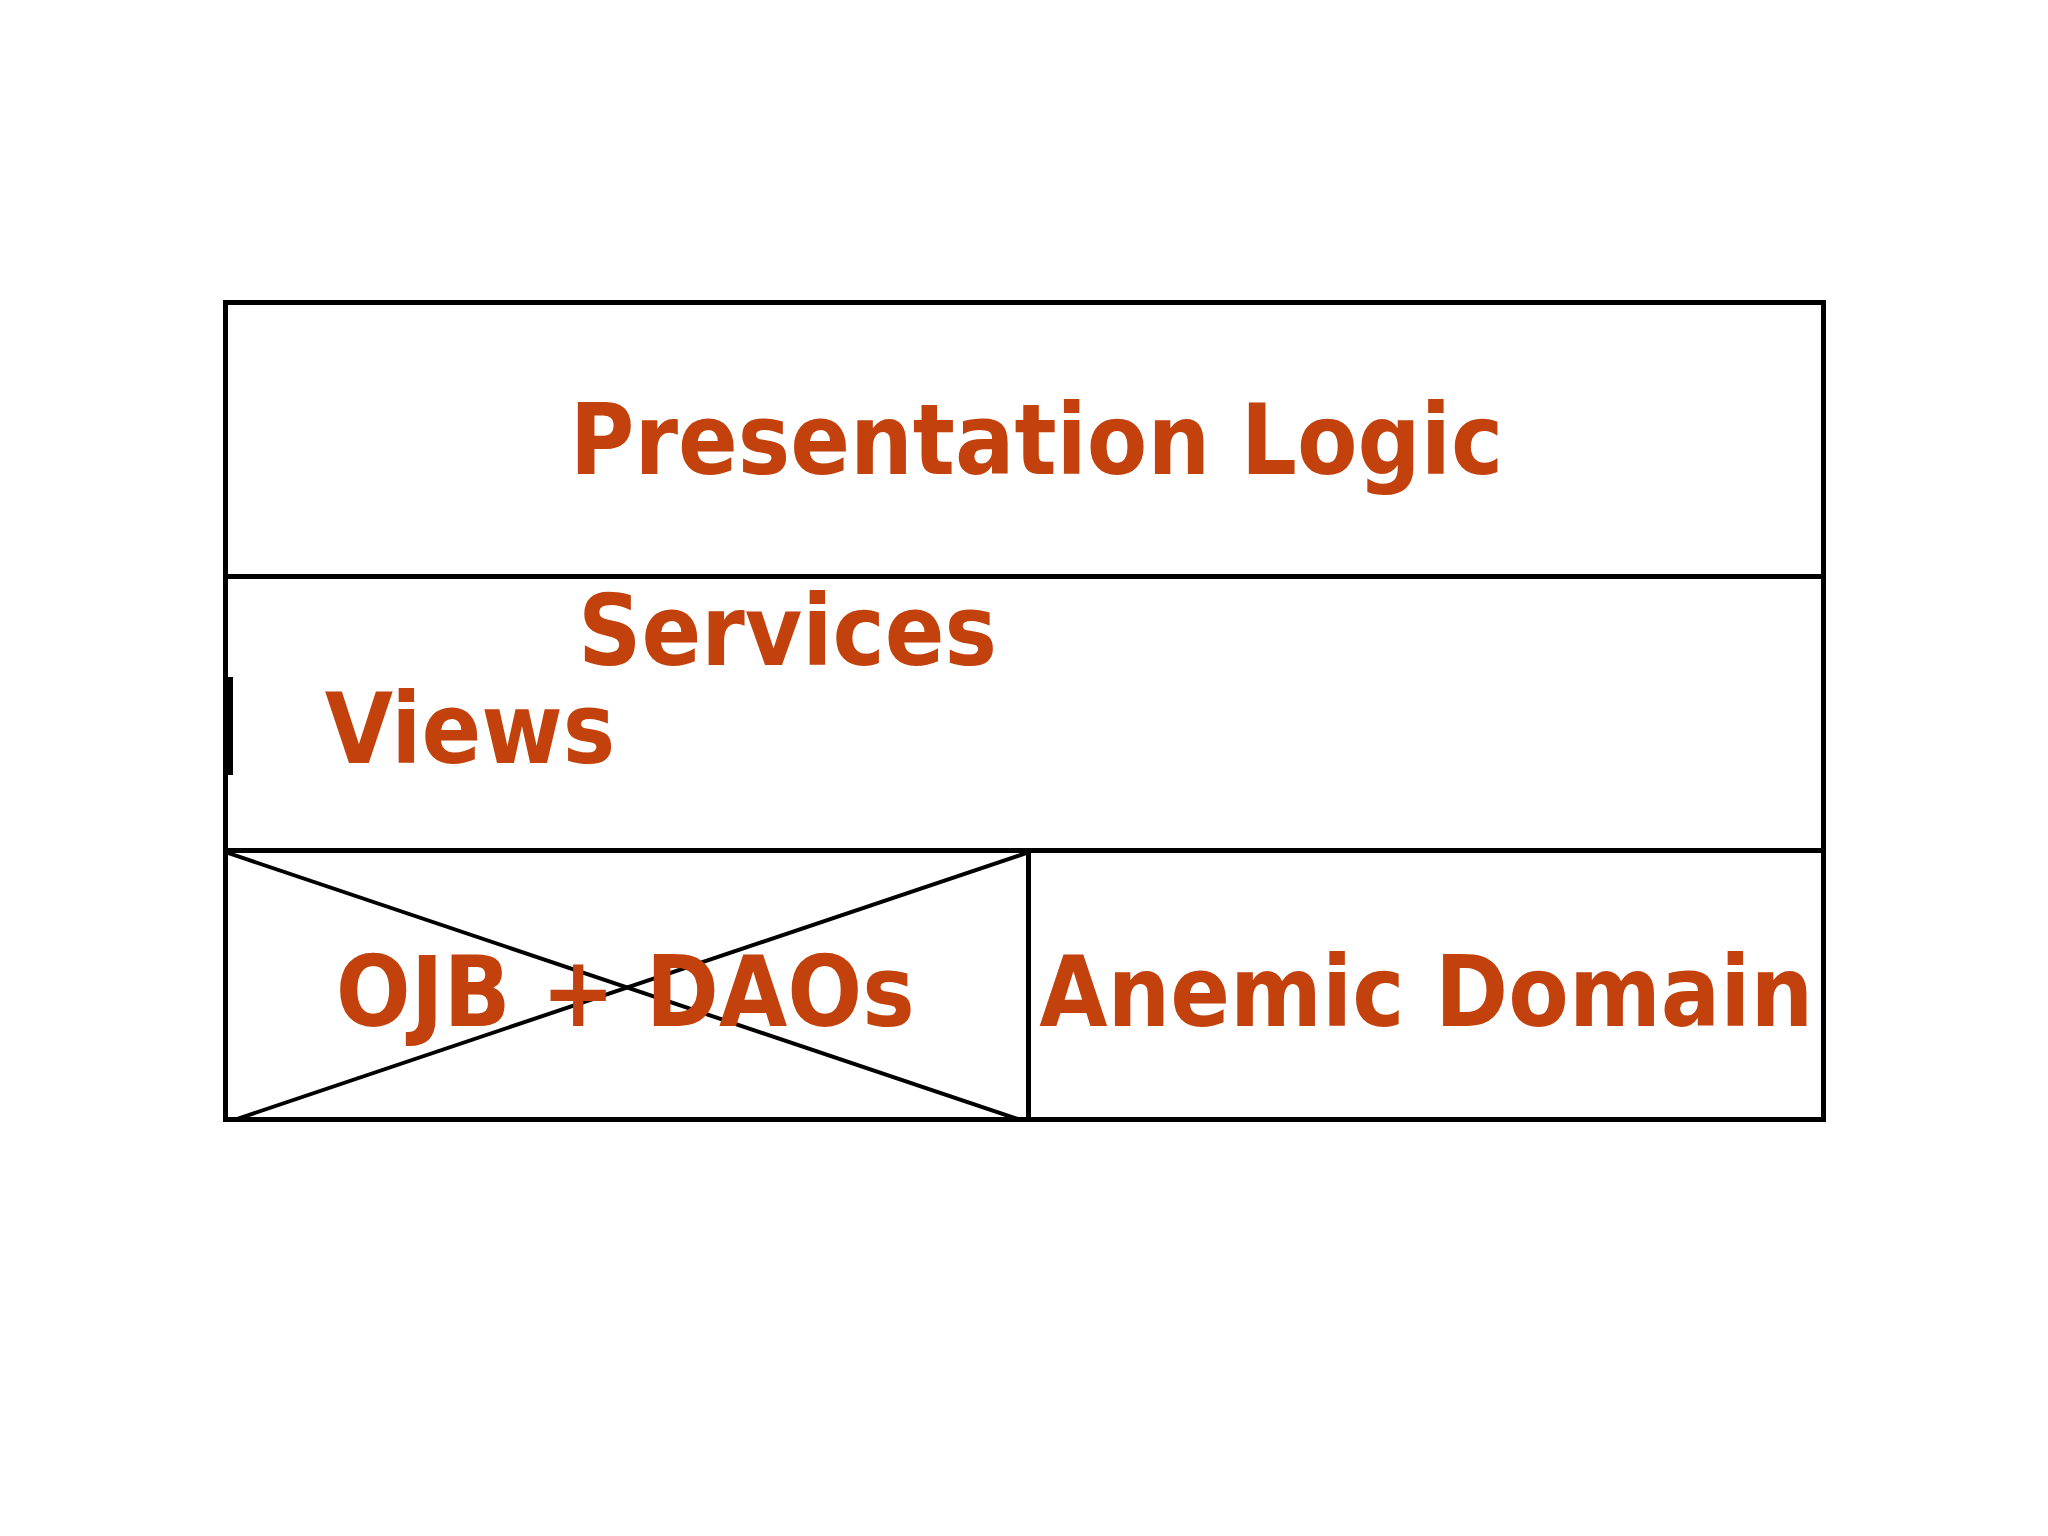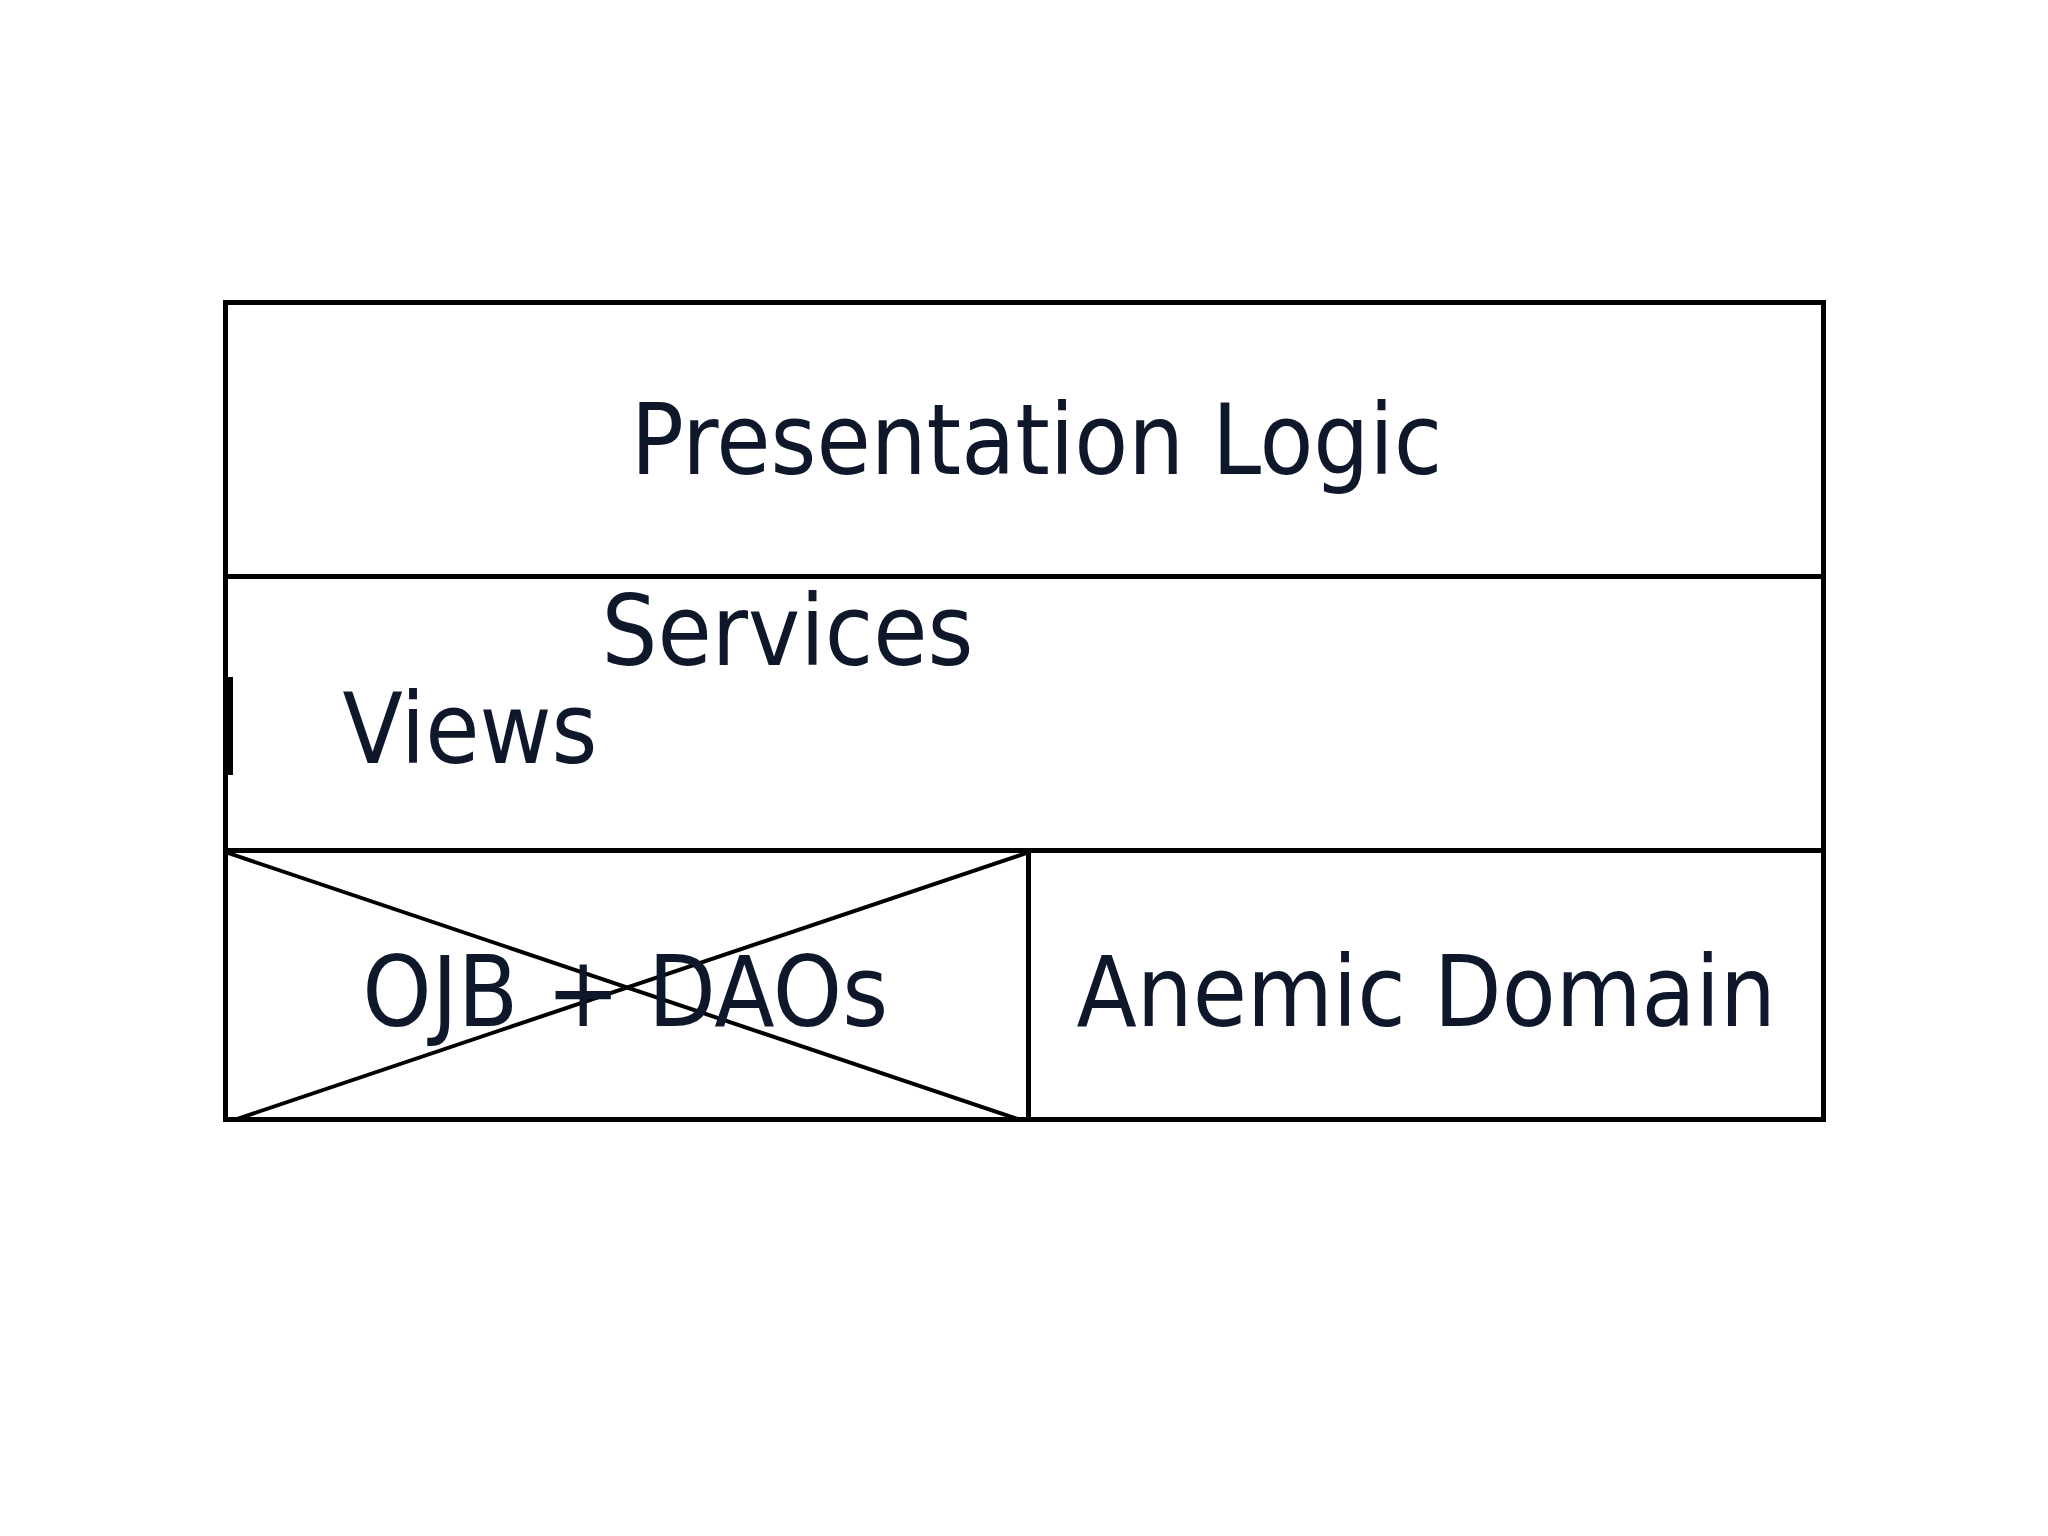--- a/index.html
+++ b/index.html
@@ -62,23 +62,23 @@
   .cell-services { width: 1121px; }
   .cell-views    { width: 477px; border-left: 5px solid #000000; }
 
   .cell-ojbdaos       { width: 801px; }
   .cell-anemic-domain { width: 797px; border-left: 5px solid #000000; }
 
   
   .label {
     position: relative;
     z-index: 3;
-    color: #0f172a;
+    color: #c2410c;
     font-family: "DejaVu Sans", "Liberation Sans", sans-serif;
-    font-weight: normal;
+    font-weight: bold;
     font-stretch: condensed;
     font-size: 98px;
     line-height: 1;
     letter-spacing: 0px;
     white-space: nowrap;
     text-align: center;
     -webkit-font-smoothing: antialiased;
   }
   .label-presentation { font-size: 98px; transform: translate(12px, 3px); }
   .label-services     { font-size: 98px; transform: translate(-1px, 3px); }

